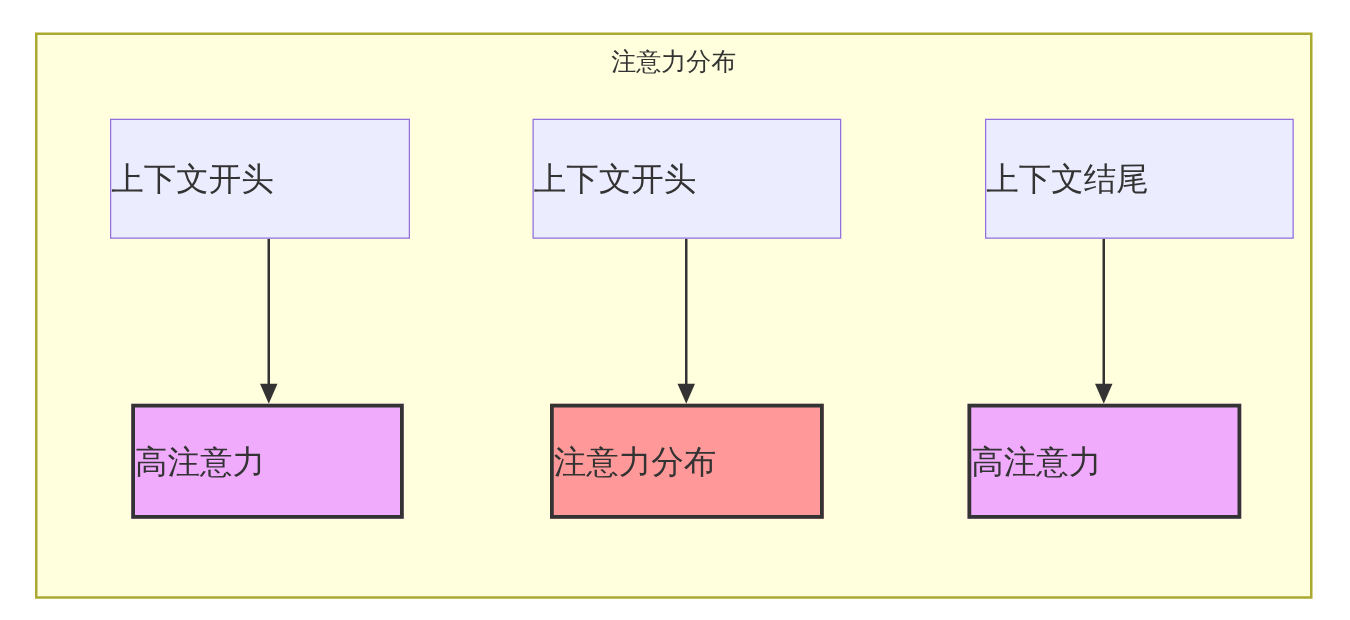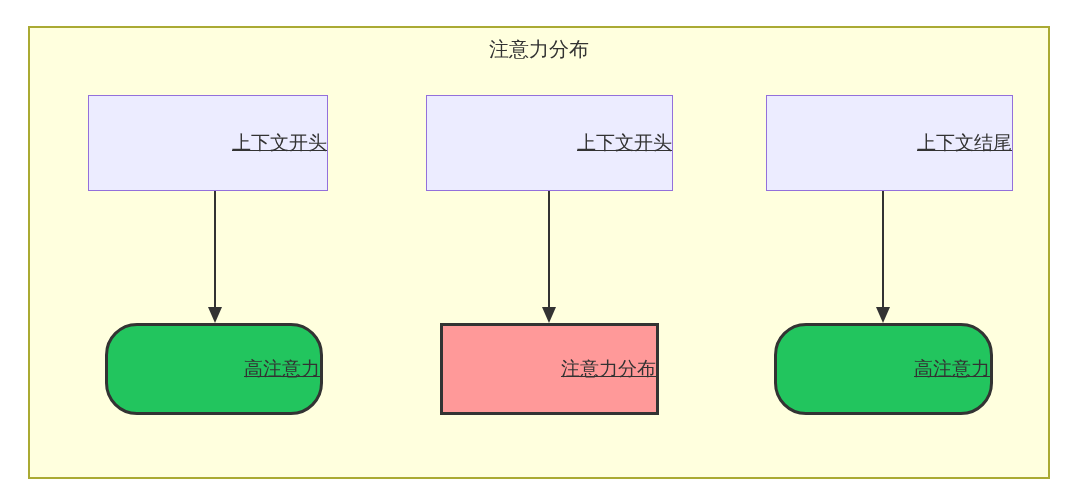--- a/index.html
+++ b/index.html
@@ -32,41 +32,40 @@
     width: 100%;
     text-align: center;
     font-size: 20px;
     color: #333333;
   }
   .node {
     position: absolute;
     box-sizing: border-box;
     display: flex;
     align-items: center;
-    justify-content: flex-end;
-    font-size: 19px;
+    justify-content: flex-start;
+    font-size: 26px;
     color: #333333;
     text-align: center;
-    text-decoration: underline;
   }
   .src {
     background: #ececff;
     border: 1px solid #9370db;
     height: 96px;
     top: 67px;
   }
   .src-1 { left: 58px;  width: 240px; }
   .src-2 { left: 396px; width: 247px; }
-  .src-3 { left: 736px; width: 247px; padding-left: 40px; }
+  .src-3 { left: 758px; width: 247px; }
   .result {
     border: 3px solid #333333;
     height: 92px;
     top: 295px;
   }
-  .result.high { background: #22c55e; border-radius: 32px; }
+  .result.high { background: #f0abfc; }
   .result.low  { background: #ff9999; }
   .res-1 { left: 75px;  width: 218px; }
   .res-2 { left: 410px; width: 219px; }
   .res-3 { left: 744px; width: 219px; }
   .arrow {
     position: absolute;
     top: 163px;
     width: 20px;
     height: 132px;
   }

